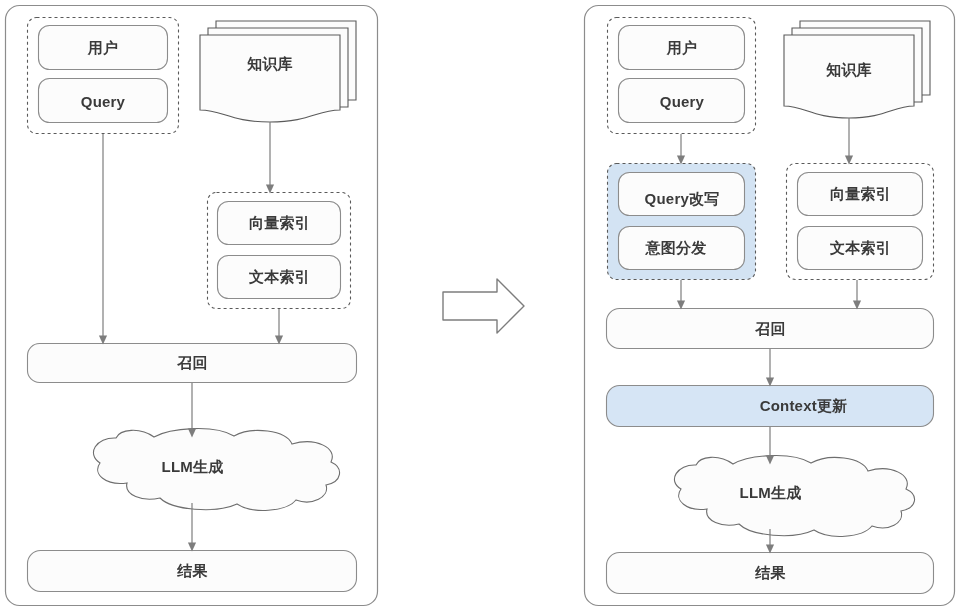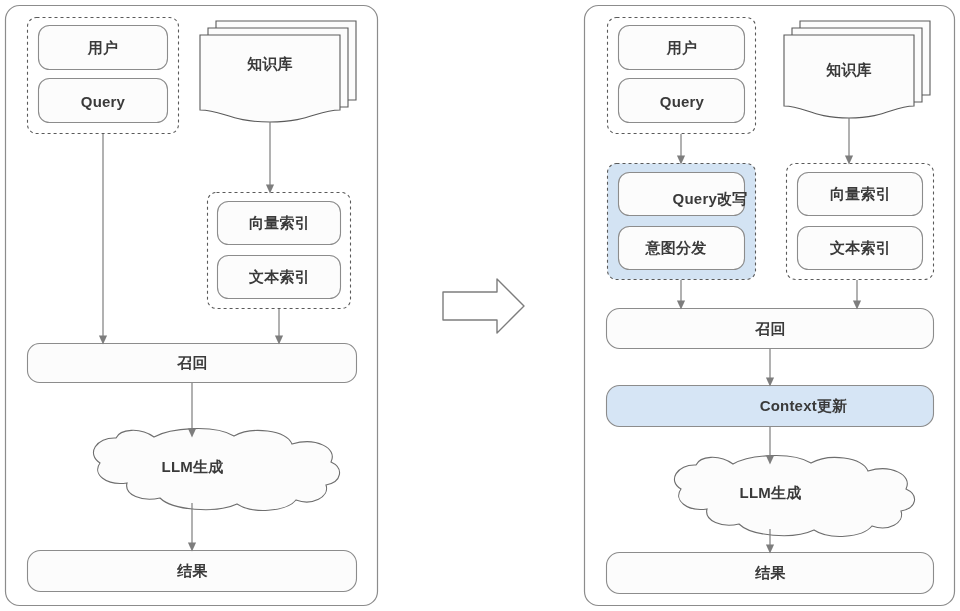--- a/index.html
+++ b/index.html
@@ -160,21 +160,21 @@
   <div class="lbl" style="left:120px;top:455px;width:145px;height:24px;">LLM生成</div>
 
   <div class="lbl" style="left:28px;top:551px;width:329px;height:41px;">结果</div>
 
   <div class="lbl" style="left:619px;top:26px;width:126px;height:44px;">用户</div>
 
   <div class="lbl" style="left:619px;top:79px;width:126px;height:44px;">Query</div>
 
   <div class="lbl" style="left:784px;top:58px;width:130px;height:24px;">知识库</div>
 
-  <div class="lbl" style="left:619px;top:173px;width:126px;height:52px;padding-left:28px;">Query改写</div>
+  <div class="lbl" style="left:619px;top:173px;width:126px;height:52px;">Query改写</div>
 
   <div class="lbl" style="left:619px;top:227px;width:114px;height:43px;">意图分发</div>
 
   <div class="lbl" style="left:798px;top:173px;width:125px;height:43px;">向量索引</div>
 
   <div class="lbl" style="left:798px;top:227px;width:125px;height:43px;">文本索引</div>
 
   <div class="lbl" style="left:607px;top:309px;width:327px;height:40px;">召回</div>
 
   <div class="lbl" style="left:607px;top:386px;width:393px;height:41px;border-radius:12px;">Context更新</div>

